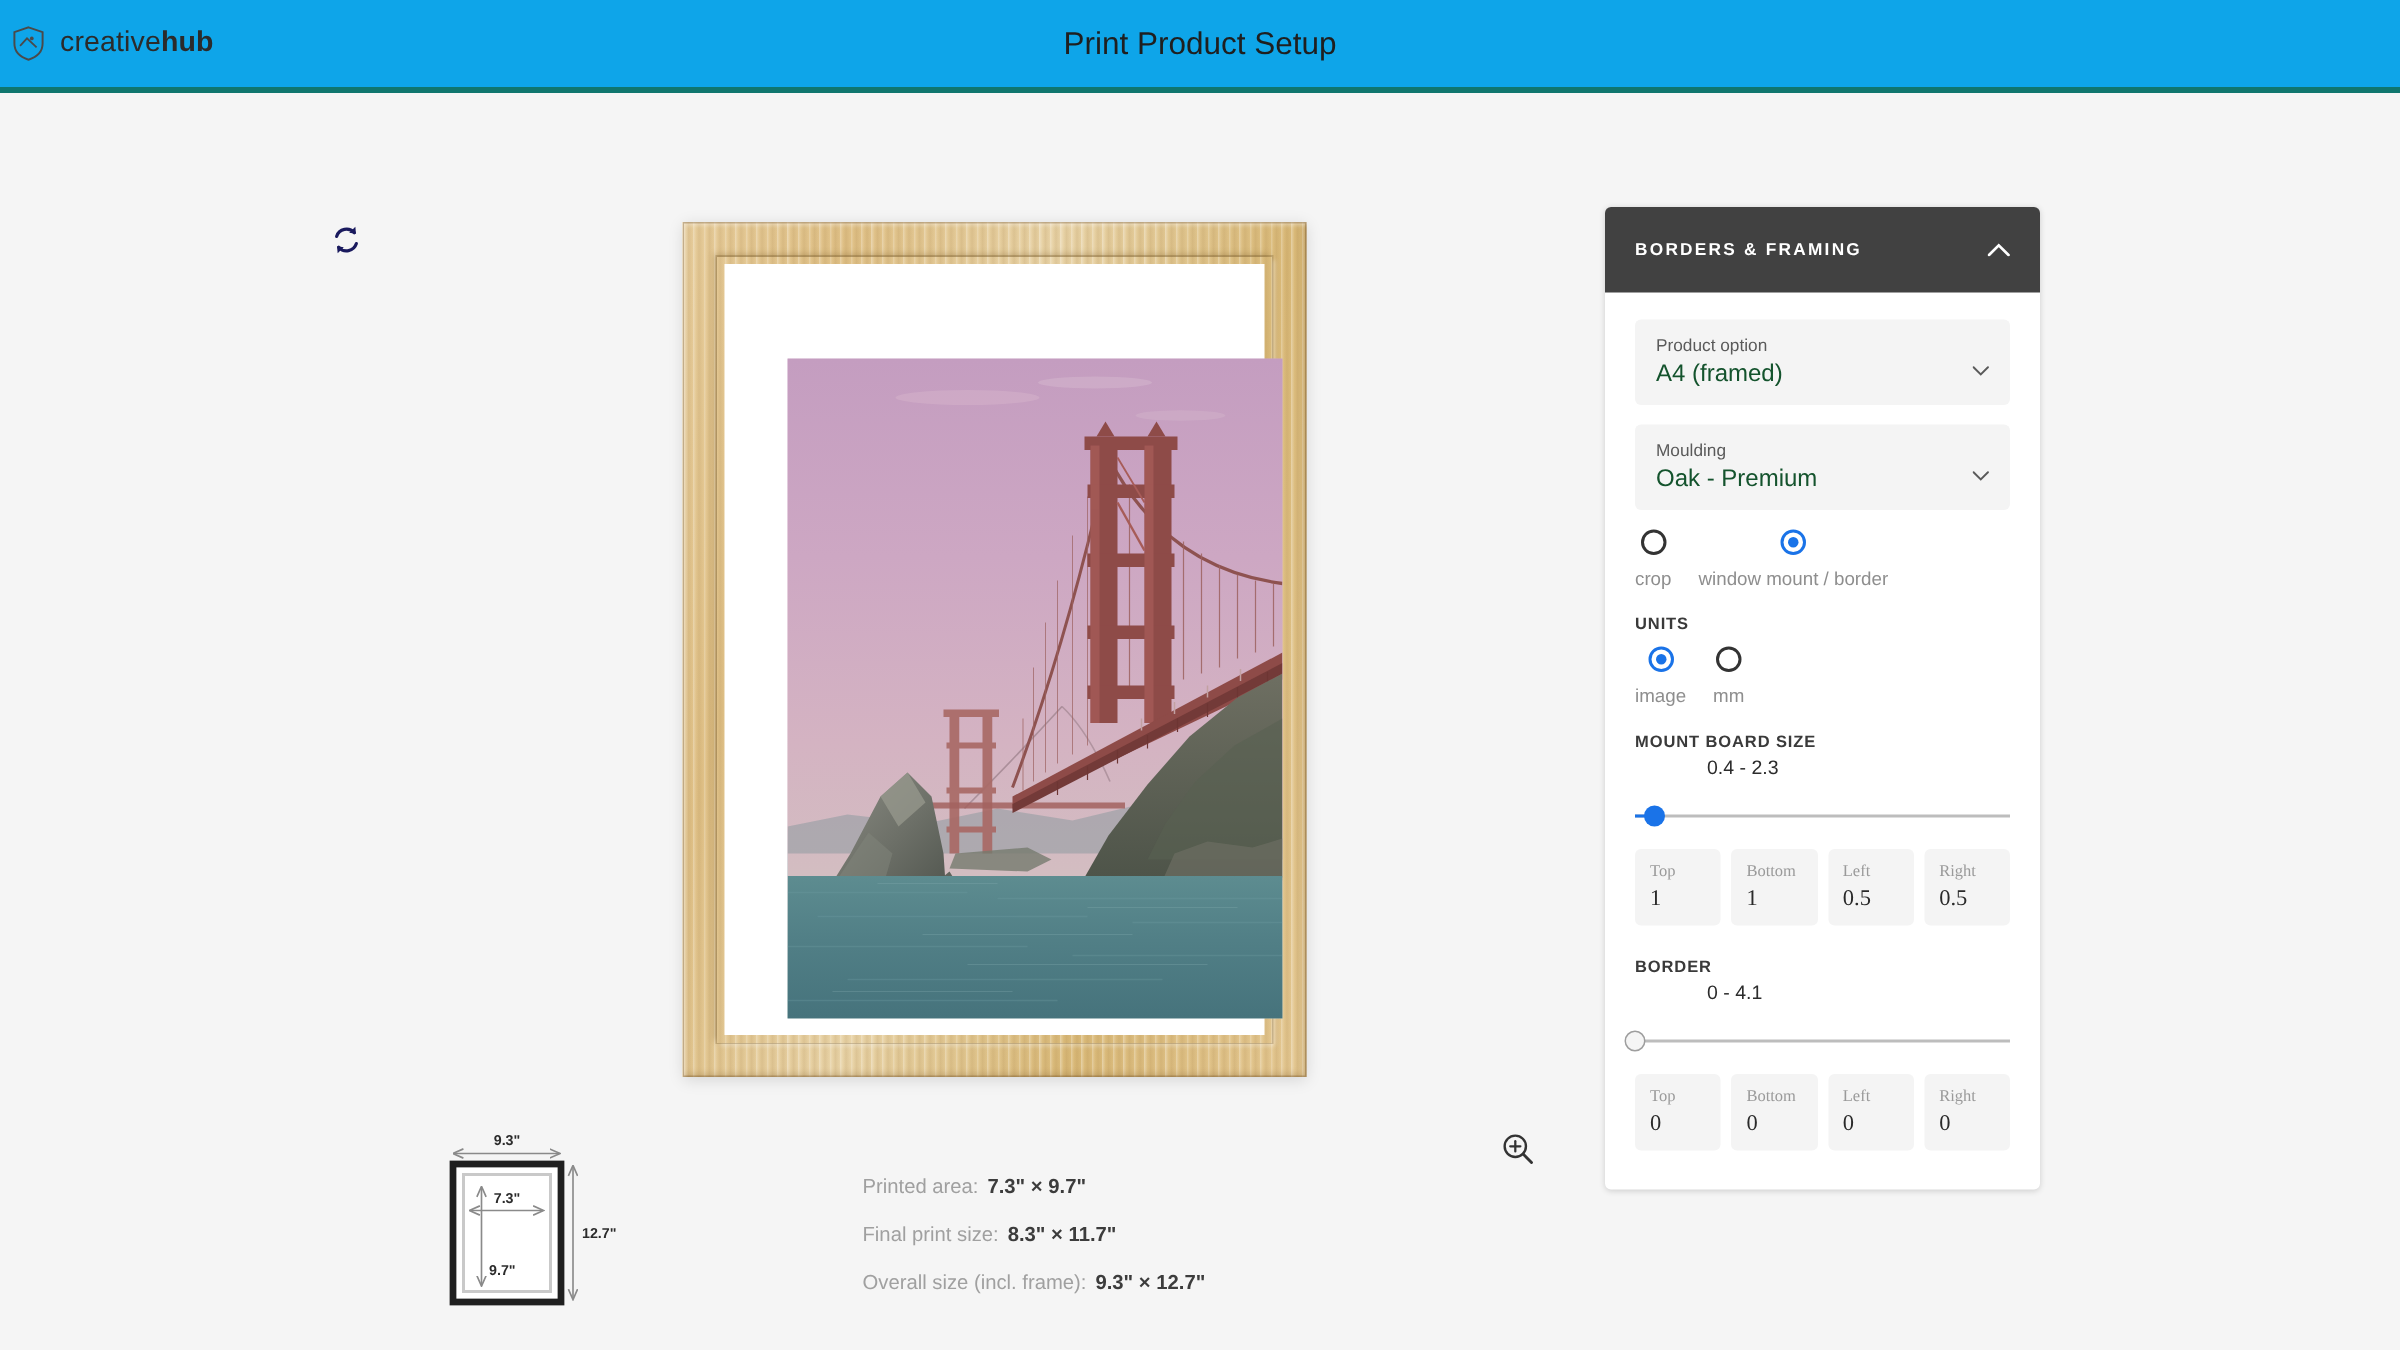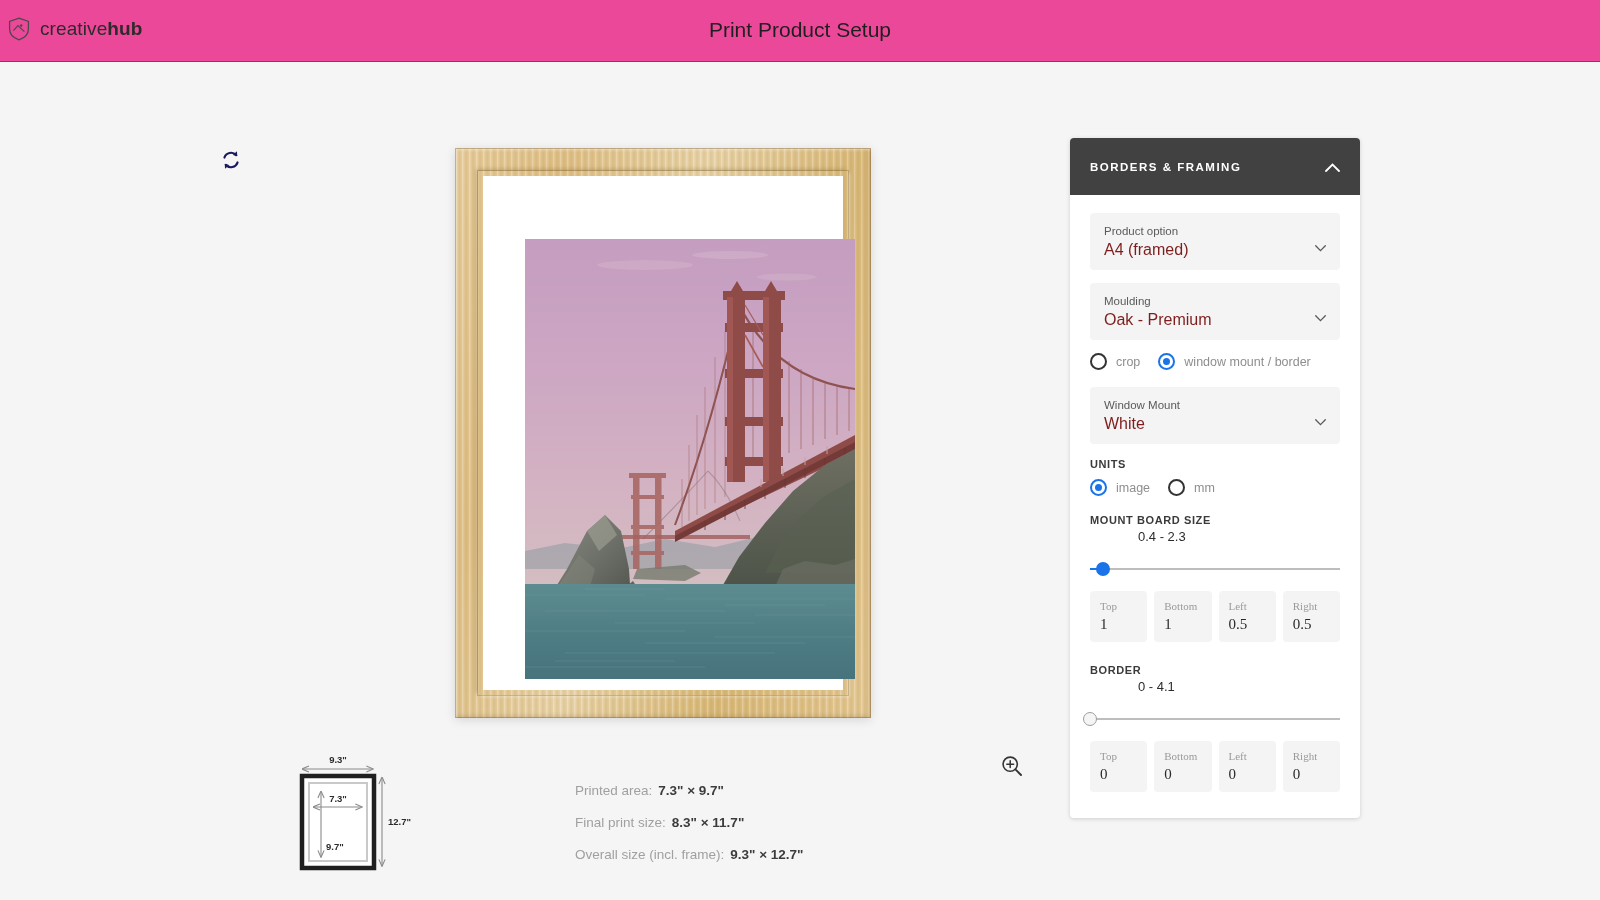--- a/index.html
+++ b/index.html
@@ -6,21 +6,21 @@
   html, body {
     width: 1600px; height: 900px;
     font-family: "Liberation Sans", sans-serif;
     background: #f4f4f4;
     overflow: hidden;
   }
 
   
   .topbar {
     position: absolute; left: 0; top: 0; width: 1600px; height: 62px;
-    background: #ec4899; border-bottom: 1px solid #0f766e;
+    background: #0ea5e9; border-bottom: 4px solid #0f766e;
   }
   .brand {
     position: absolute; left: 8px; top: 17px;
     display: flex; align-items: center; gap: 10px;
   }
   .brand-logo { width: 22px; height: 24px; display: block; }
   .brand-text { font-size: 19px; color: #2b2b2b; letter-spacing: .1px; }
   .brand-text b { font-weight: 700; }
   .page-title {
     position: absolute; left: 0; top: 18px; width: 1600px;
@@ -109,33 +109,33 @@
     font-size: 11.5px; letter-spacing: 1.5px; font-weight: 700;
   }
   .panel-body { padding: 18px 20px 26px 20px; }
 
   .select-field {
     position: relative;
     background: #f4f4f4; border-radius: 4px;
     padding: 10px 40px 9px 14px; margin-bottom: 13px; cursor: pointer;
   }
   .select-label { font-size: 11.5px; color: #5a5a5a; line-height: 16px; }
-  .select-value { font-size: 16px; color: #7f1d1d; line-height: 22px; }
+  .select-value { font-size: 16px; color: #14532d; line-height: 22px; }
   .chev {
     position: absolute; right: 14px; top: 50%; margin-top: -4px;
     width: 11px; height: 7px;
   }
 
   .helper {
     font-size: 11.8px; line-height: 17px; color: #b0b0b0;
     margin: 12px 0 16px 0;
   }
 
   .radio-row { display: flex; align-items: center; gap: 18px; margin-bottom: 17px; }
-  .radio { display: flex; align-items: center; gap: 9px; cursor: pointer; }
+  .radio { display: flex; align-items: center; gap: 9px; cursor: pointer; flex-direction: column; }
   .radio-dot {
     width: 17px; height: 17px; border-radius: 50%;
     border: 2px solid #333; position: relative; flex: 0 0 auto;
   }
   .radio-dot.on { border-color: #1a73e8; }
   .radio-dot.on::after {
     content: ""; position: absolute; left: 3px; top: 3px;
     width: 7px; height: 7px; border-radius: 50%; background: #1a73e8;
   }
   .radio-text { font-size: 12.5px; color: #8e8e8e; }
@@ -434,29 +434,20 @@
         <label class="radio">
           <span class="radio-dot"></span>
           <span class="radio-text">crop</span>
         </label>
         <label class="radio">
           <span class="radio-dot on"></span>
           <span class="radio-text">window mount / border</span>
         </label>
       </div>
 
-      <div class="select-field">
-        <div class="select-label">Window Mount</div>
-        <div class="select-value">White</div>
-        <span class="chev">
-          <svg width="11" height="7" viewBox="0 0 11 7">
-            <path d="M0.7 0.8 L5.5 5.6 L10.3 0.8" fill="none" stroke="#5a5a5a" stroke-width="1.3" stroke-linecap="round"></path>
-          </svg>
-        </span>
-      </div>
 
       <div class="group-label" style="margin-top:14px">UNITS</div>
       <div class="radio-row" style="margin-top:9px;margin-bottom:18px">
         <label class="radio">
           <span class="radio-dot on"></span>
           <span class="radio-text">image</span>
         </label>
         <label class="radio">
           <span class="radio-dot"></span>
           <span class="radio-text">mm</span>

